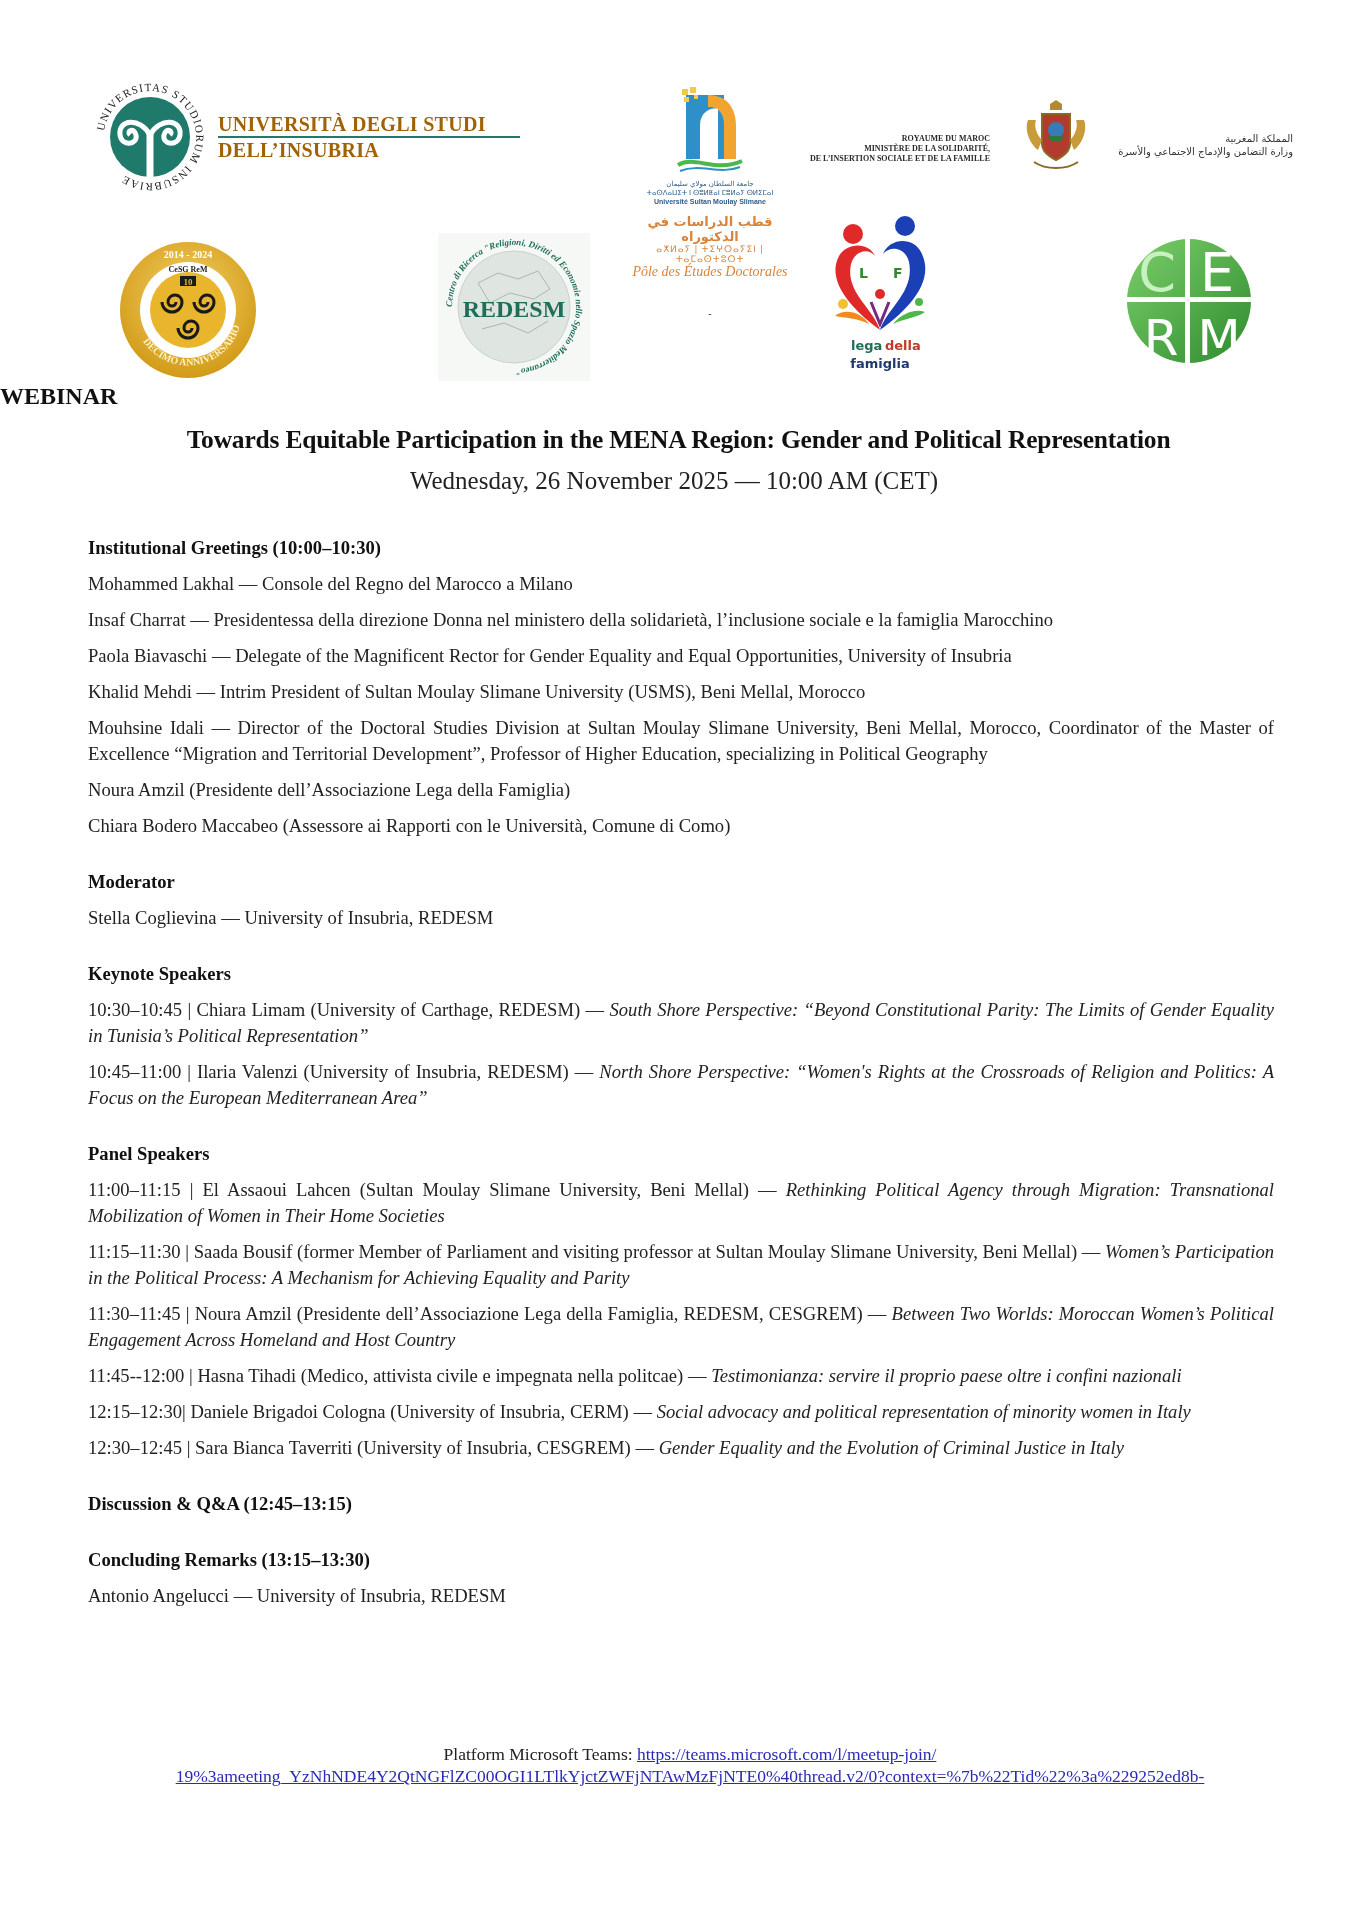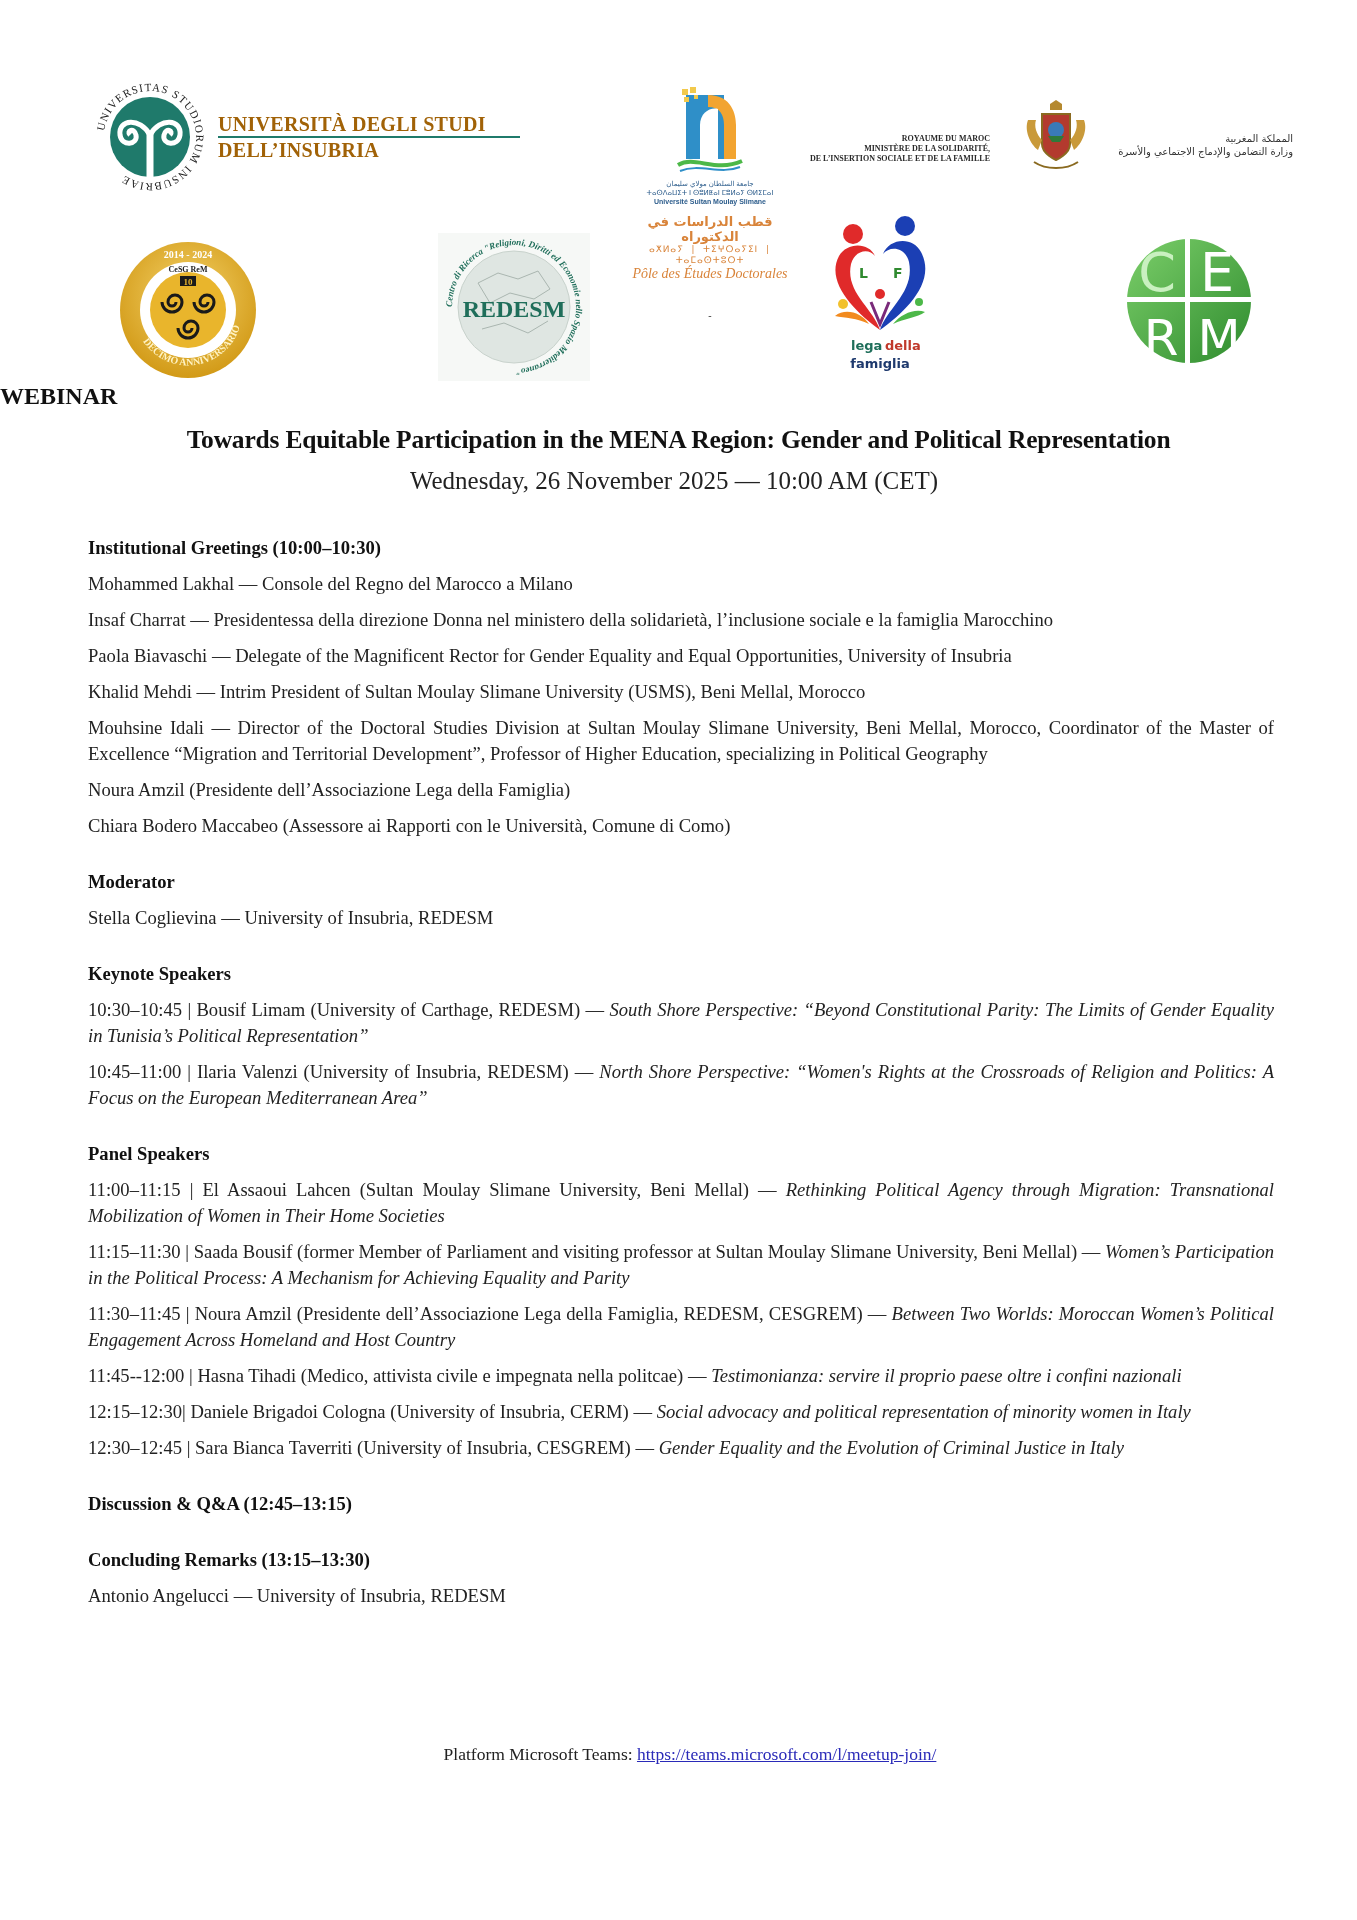--- a/index.html
+++ b/index.html
@@ -7,21 +7,21 @@
          font-family: "Liberation Serif", "DejaVu Serif", serif; color: #1a1a1a; }
   .abs { position: absolute; }
 
   
   #logo-insubria { left: 90px; top: 75px; width: 440px; height: 130px; }
   .insubria-text { position: absolute; left: 128px; top: 38px; font-family: "Liberation Serif", serif; font-weight: bold; font-size: 20px; line-height: 22px; color: #a16207; letter-spacing: 0.3px; }
   .insubria-rule { position: absolute; left: 128px; top: 61px; width: 302px; height: 2px; background: #1f7a6b; }
   #logo-usms { left: 630px; top: 85px; width: 160px; height: 220px; text-align: center; }
   .usms-caption { font-family: "Liberation Sans", sans-serif; font-size: 7px; color: #2d5d8c; line-height: 9px; }
   .pole-ar { font-family: "DejaVu Sans", sans-serif; font-size: 13px; color: #d9843a; font-weight: bold; margin-top: 8px; }
-  .pole-tf { font-family: Liberation Mono, monospace; font-size: 9px; color: #d9843a; letter-spacing: 1px; }
+  .pole-tf { font-family: Liberation Sans, sans-serif; font-size: 9px; color: #d9843a; letter-spacing: 1px; }
   .pole-fr { font-family: "Liberation Serif", serif; font-style: italic; font-size: 14px; color: #d9843a; }
   .dash-mark { font-size: 10px; color: #333; margin-top: 28px; }
 
   #logo-ministry { left: 815px; top: 98px; width: 480px; height: 78px; }
   .min-fr { position: absolute; right: 305px; top: 36px; text-align: right; font-family: "Liberation Serif", serif; font-size: 8px; line-height: 10px; font-weight: bold; color: #2a2a2a; white-space: nowrap; }
   .min-emblem { position: absolute; left: 205px; top: 2px; width: 72px; height: 72px; }
   .min-ar { position: absolute; left: 288px; top: 34px; font-family: "DejaVu Sans", sans-serif; font-size: 10px; line-height: 13px; color: #333; direction: rtl; text-align: right; width: 190px; }
 
   #logo-cesgrem { left: 118px; top: 240px; width: 140px; height: 140px; }
   #logo-redesm { left: 438px; top: 233px; width: 152px; height: 148px; }
@@ -202,21 +202,21 @@
   <div class="entry">Noura Amzil (Presidente dell’Associazione Lega della Famiglia)</div>
   <div class="entry">Chiara Bodero Maccabeo (Assessore ai Rapporti con le Università, Comune di Como)</div>
   <div class="gap-lg"></div>
 
   <div class="sec-head">Moderator</div>
   <div class="entry">Stella Coglievina — University of Insubria, REDESM</div>
   <div class="gap-lg"></div>
 
   <div class="sec-head">Keynote Speakers</div>
   <div class="entry">
-    <span>10:30–10:45 | </span><span>Bousif Limam (University of Carthage, REDESM) — </span><span class="ital">South Shore Perspective: “Beyond Constitutional Parity: The Limits of Gender Equality in Tunisia’s Political Representation”</span>
+    <span>10:30–10:45 | </span><span>Chiara Limam (University of Carthage, REDESM) — </span><span class="ital">South Shore Perspective: “Beyond Constitutional Parity: The Limits of Gender Equality in Tunisia’s Political Representation”</span>
   </div>
   <div class="entry">
     <span>10:45–11:00 | </span><span>Ilaria Valenzi (University of Insubria, REDESM) — </span><span class="ital">North Shore Perspective: “Women's Rights at the Crossroads of Religion and Politics: A Focus on the European Mediterranean Area”</span>
   </div>
   <div class="gap-lg"></div>
 
   <div class="sec-head">Panel Speakers</div>
   <div class="entry">
     <span>11:00–11:15 | </span><span>El Assaoui Lahcen (Sultan Moulay Slimane University, Beni Mellal) — </span><span class="ital">Rethinking Political Agency through Migration: Transnational Mobilization of Women in Their Home Societies</span>
   </div>
@@ -241,13 +241,14 @@
   <div class="gap-lg"></div>
 
   <div class="sec-head">Concluding Remarks (13:15–13:30)</div>
   <div class="entry">Antonio Angelucci — University of Insubria, REDESM</div>
 </div>
 
 <div id="footer">
   <div>
     <span>Platform Microsoft Teams: </span><a class="link">https://teams.microsoft.com/l/meetup-join/</a>
   </div>
+  <div><a class="link">19%3ameeting_YzNhNDE4Y2QtNGFlZC00OGI1LTlkYjctZWFjNTAwMzFjNTE0%40thread.v2/0?context=%7b%22Tid%22%3a%229252ed8b-</a></div>
 </div>
 
 </body></html>

